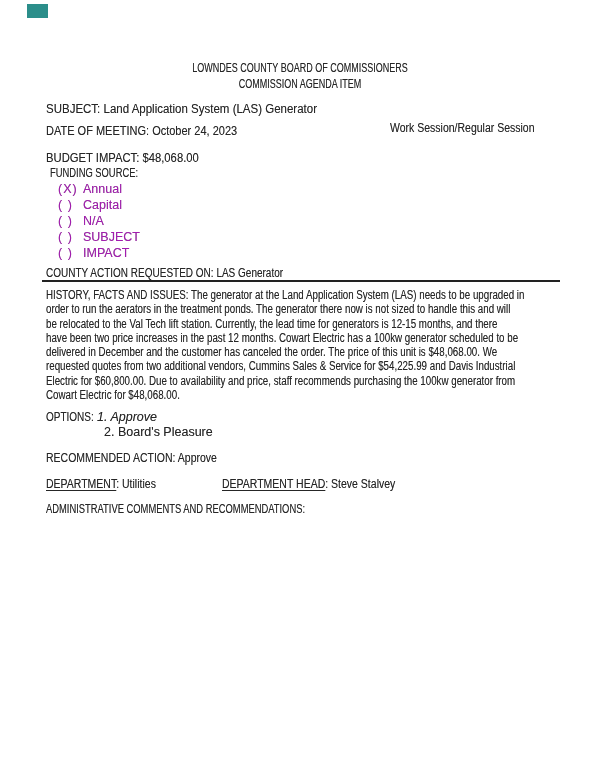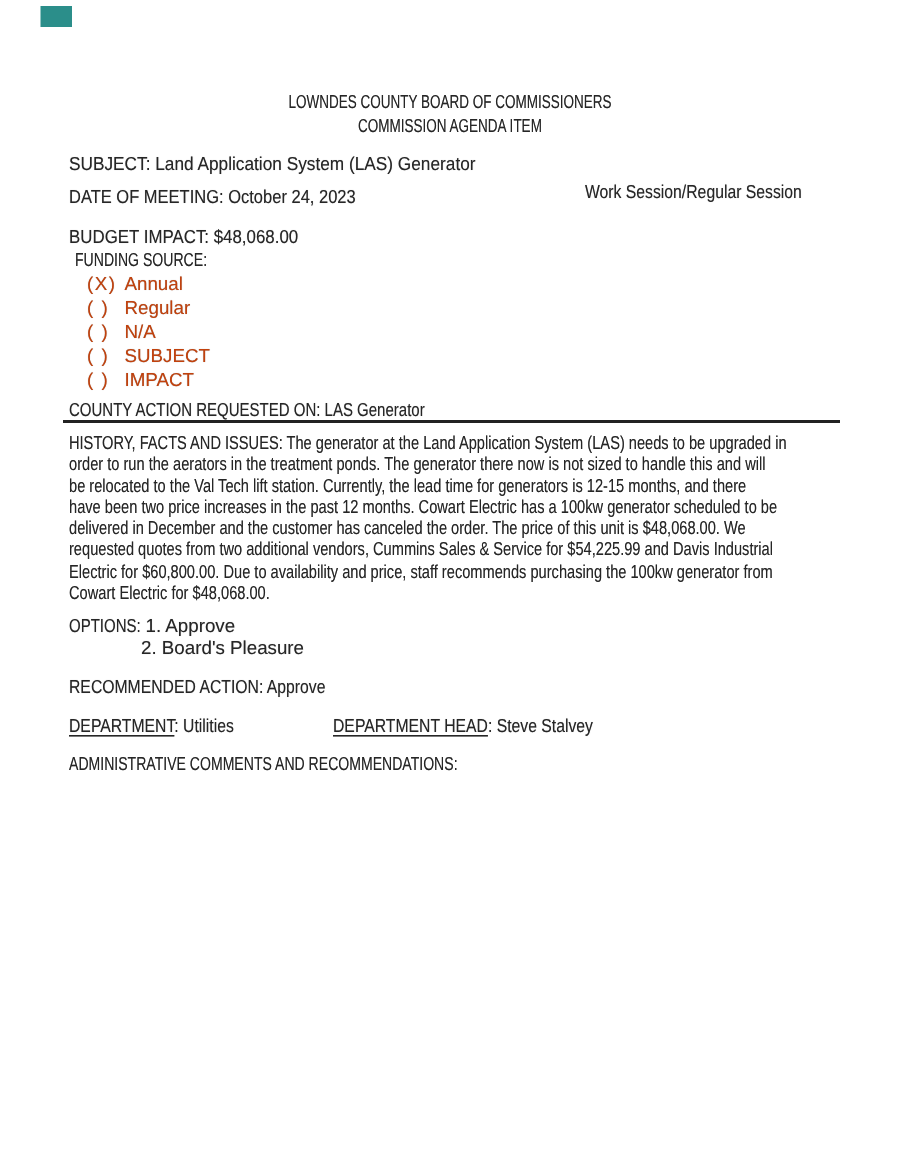--- a/index.html
+++ b/index.html
@@ -30,34 +30,34 @@
     position:absolute;left:27px;top:4px;width:21px;height:14px;
   }
   [data-name="board-title"]{left:0;top:61px;width:600px;text-align:center;}
   [data-name="agenda-item-title"]{left:0;top:77px;width:600px;text-align:center;}
   [data-name="subject-line"]{left:46px;top:102px;}
   [data-name="meeting-date-line"]{left:46px;top:124px;}
   [data-name="session-type-label"]{left:390px;top:121px;}
   [data-name="budget-impact-line"]{left:46px;top:151px;}
   [data-name="funding-source-label"]{left:50px;top:166px;}
   [data-name="funding-options-list"]{left:58px;top:181px;position:absolute;}
-  .fund-row{line-height:16px;font-size:12.5px;color:#c2410c;text-shadow:0 0 0.5px rgba(45,45,45,0.45);}
+  .fund-row{line-height:16px;font-size:12.5px;color:#a21caf;text-shadow:0 0 0.5px rgba(45,45,45,0.45);}
   .fund-mark{display:inline-block;width:25px;letter-spacing:1px;}
   [data-name="county-action-line"]{left:46px;top:266px;}
   [data-name="section-rule"]{position:absolute;left:42px;top:280px;width:518px;height:2px;background:#222;}
   [data-name="history-paragraph"]{position:absolute;left:46px;top:288px;}
   .hist-line{
     font-size:12.5px;line-height:14.3px;color:#262626;white-space:nowrap;
     transform:scaleX(.78);transform-origin:0 0;
     text-shadow:0 0 0.5px rgba(45,45,45,0.45);
   }
   [data-name="options-block"]{position:absolute;left:46px;top:410px;width:400px;height:34px;}
   [data-name="options-label"]{left:0;top:0;}
-  [data-name="option-item-1"]{left:51px;top:0;}
-  [data-name="option-item-2"]{left:48px;top:15px;text-align:center;}
+  [data-name="option-item-1"]{left:51px;top:0;font-style:italic;}
+  [data-name="option-item-2"]{left:58px;top:15px;text-align:center;}
   [data-name="options-block"] .t{position:absolute;}
   [data-name="recommended-action-line"]{left:46px;top:451px;}
   [data-name="department-field"]{left:46px;top:477px;}
   [data-name="department-head-field"]{left:222px;top:477px;}
   .u{text-decoration:underline;text-underline-offset:2px;}
   [data-name="admin-comments-line"]{left:46px;top:502px;}
 </style>
 </head>
 <body>
 
@@ -73,21 +73,21 @@
   <div class="t cx84" data-name="session-type-label">Work Session/Regular Session</div>
 
   <div class="t cx90" data-name="budget-impact-line">BUDGET IMPACT: $48,068.00</div>
   <div class="t cx75" data-name="funding-source-label">FUNDING SOURCE:</div>
 
   <div data-name="funding-options-list">
     <div class="fund-row" data-name="funding-option-annual">
       <span class="fund-mark" data-name="checkbox-checked-icon">(X)</span><span data-name="funding-option-label">Annual</span>
     </div>
     <div class="fund-row" data-name="funding-option-capital">
-      <span class="fund-mark" data-name="checkbox-unchecked-icon">( )</span><span data-name="funding-option-label">Regular</span>
+      <span class="fund-mark" data-name="checkbox-unchecked-icon">( )</span><span data-name="funding-option-label">Capital</span>
     </div>
     <div class="fund-row" data-name="funding-option-na">
       <span class="fund-mark" data-name="checkbox-unchecked-icon">( )</span><span data-name="funding-option-label">N/A</span>
     </div>
     <div class="fund-row" data-name="funding-option-splost">
       <span class="fund-mark" data-name="checkbox-unchecked-icon">( )</span><span data-name="funding-option-label">SUBJECT</span>
     </div>
     <div class="fund-row" data-name="funding-option-tsplost">
       <span class="fund-mark" data-name="checkbox-unchecked-icon">( )</span><span data-name="funding-option-label">IMPACT</span>
     </div>

